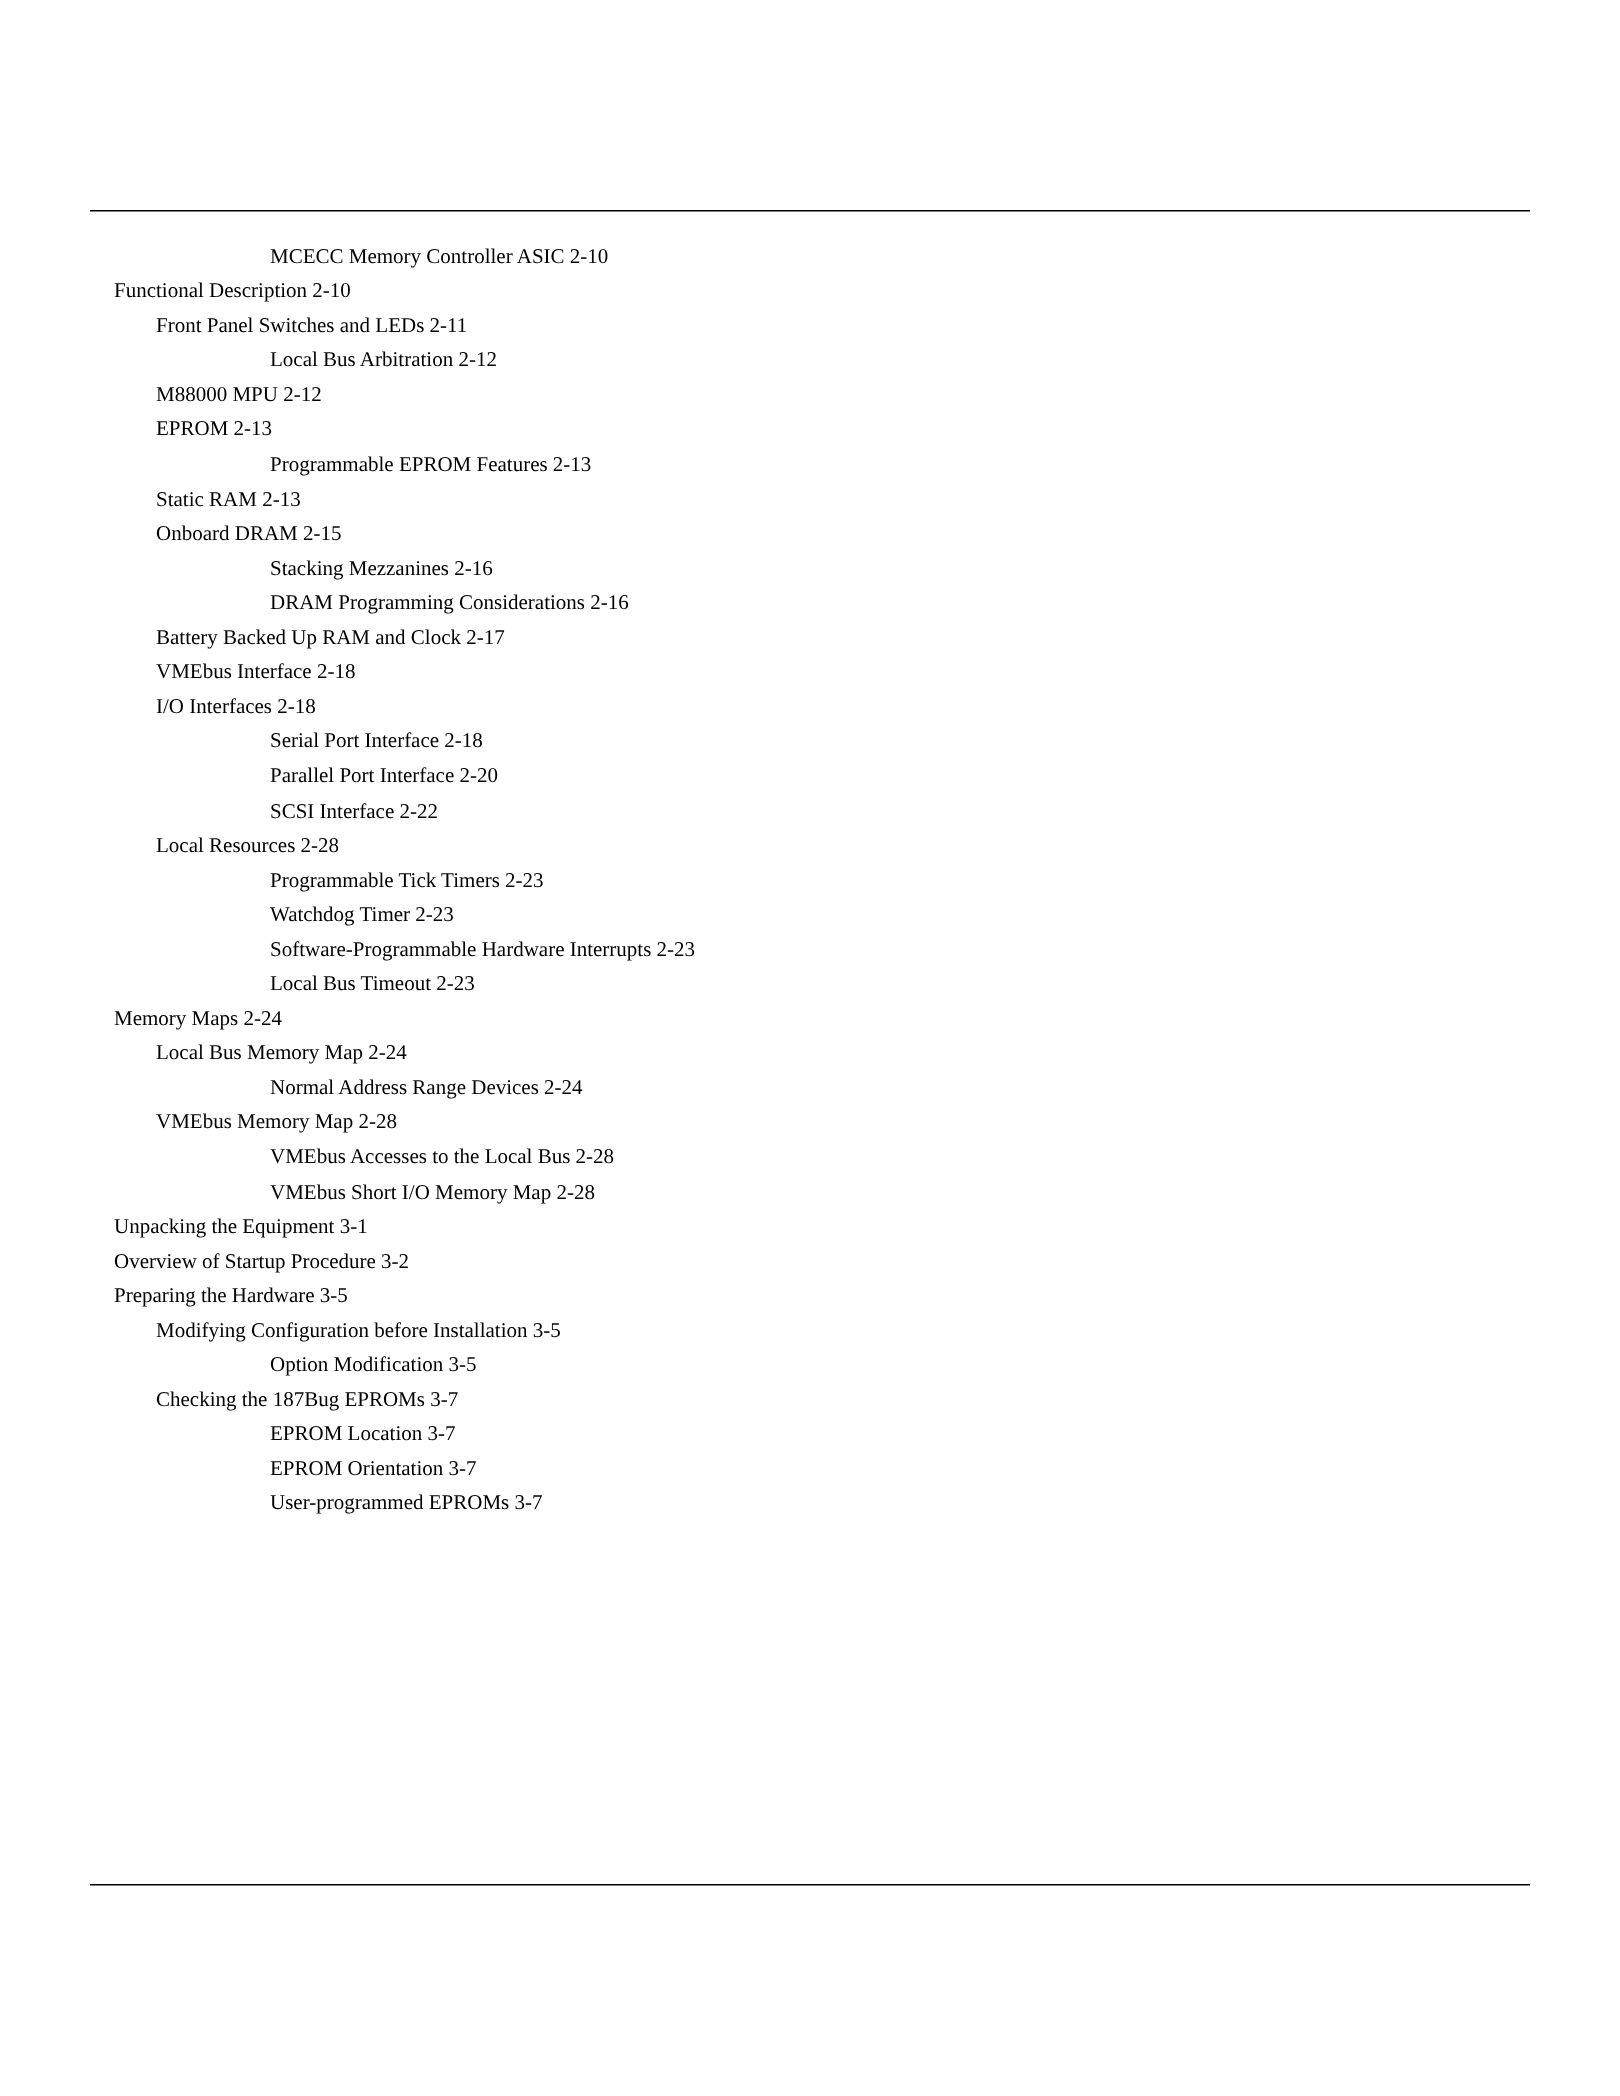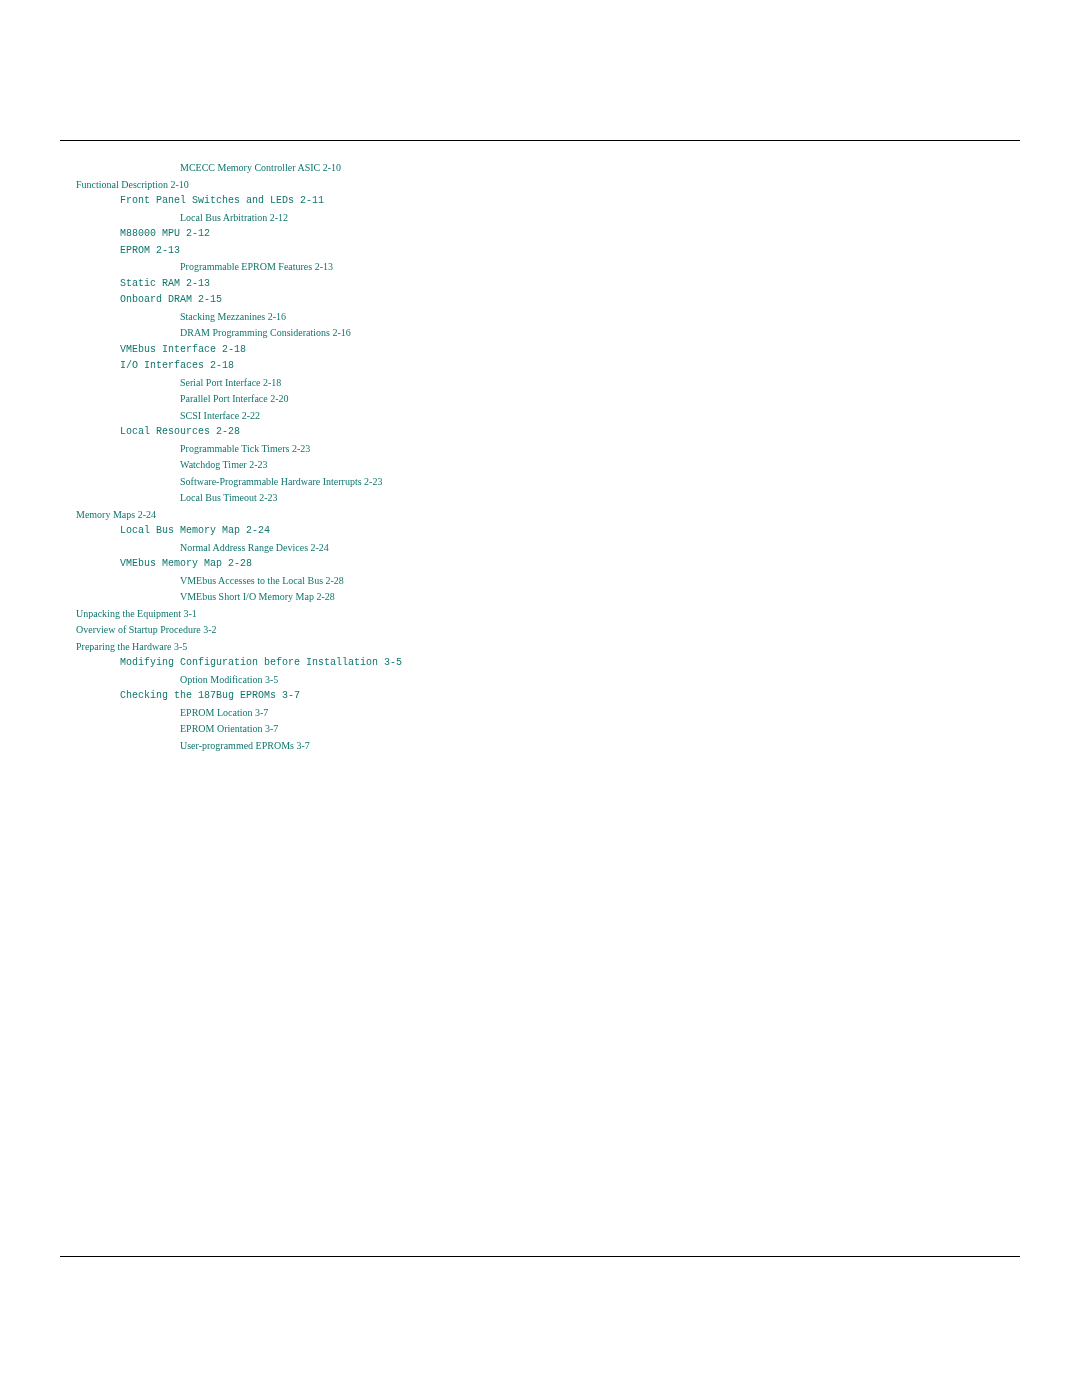--- a/index.html
+++ b/index.html
@@ -38,47 +38,48 @@
       background: #000;
     }
     .content {
       position: absolute;
       top: 160px;
       left: 60px;
       right: 60px;
       bottom: 160px;
     }
     .toc-entry {
-      color: #0f766e;
-      font-size: 10px;
+      color: #000000;
+      font-size: 14px;
       line-height: 1.65;
       display: block;
       white-space: nowrap;
     }
     .indent-0 { margin-left: 16px; }
-    .indent-1 { margin-left: 60px; font-family: Liberation Mono, monospace; }
+    .indent-1 { margin-left: 44px; }
     .indent-2 { margin-left: 120px; }
   </style>
 </head>
 <body>
 
 <div class="page">
   <div class="top-rule"></div>
   <div class="content" id="toc-container">
   <span class="toc-entry indent-2">MCECC Memory Controller ASIC 2-10</span>
       <span class="toc-entry indent-0">Functional Description 2-10</span>
       <span class="toc-entry indent-1">Front Panel Switches and LEDs 2-11</span>
       <span class="toc-entry indent-2">Local Bus Arbitration 2-12</span>
       <span class="toc-entry indent-1">M88000 MPU 2-12</span>
       <span class="toc-entry indent-1">EPROM 2-13</span>
       <span class="toc-entry indent-2">Programmable EPROM Features 2-13</span>
       <span class="toc-entry indent-1">Static RAM 2-13</span>
       <span class="toc-entry indent-1">Onboard DRAM 2-15</span>
       <span class="toc-entry indent-2">Stacking Mezzanines 2-16</span>
       <span class="toc-entry indent-2">DRAM Programming Considerations 2-16</span>
+      <span class="toc-entry indent-1">Battery Backed Up RAM and Clock 2-17</span>
       <span class="toc-entry indent-1">VMEbus Interface 2-18</span>
       <span class="toc-entry indent-1">I/O Interfaces 2-18</span>
       <span class="toc-entry indent-2">Serial Port Interface 2-18</span>
       <span class="toc-entry indent-2">Parallel Port Interface 2-20</span>
       <span class="toc-entry indent-2">SCSI Interface 2-22</span>
       <span class="toc-entry indent-1">Local Resources 2-28</span>
       <span class="toc-entry indent-2">Programmable Tick Timers 2-23</span>
       <span class="toc-entry indent-2">Watchdog Timer 2-23</span>
       <span class="toc-entry indent-2">Software-Programmable Hardware Interrupts 2-23</span>
       <span class="toc-entry indent-2">Local Bus Timeout 2-23</span>

